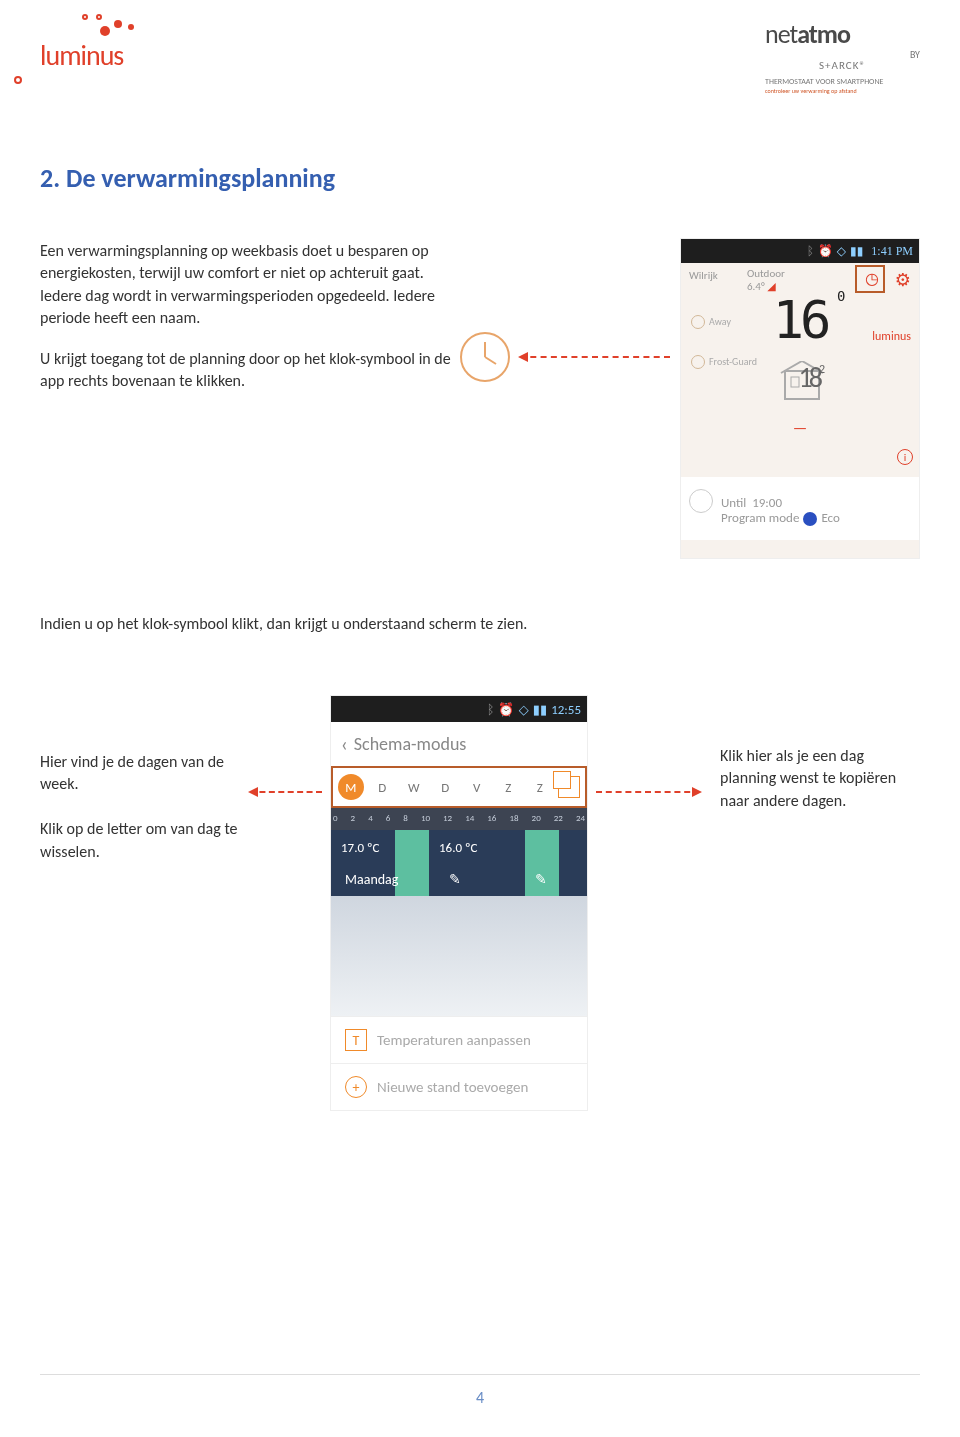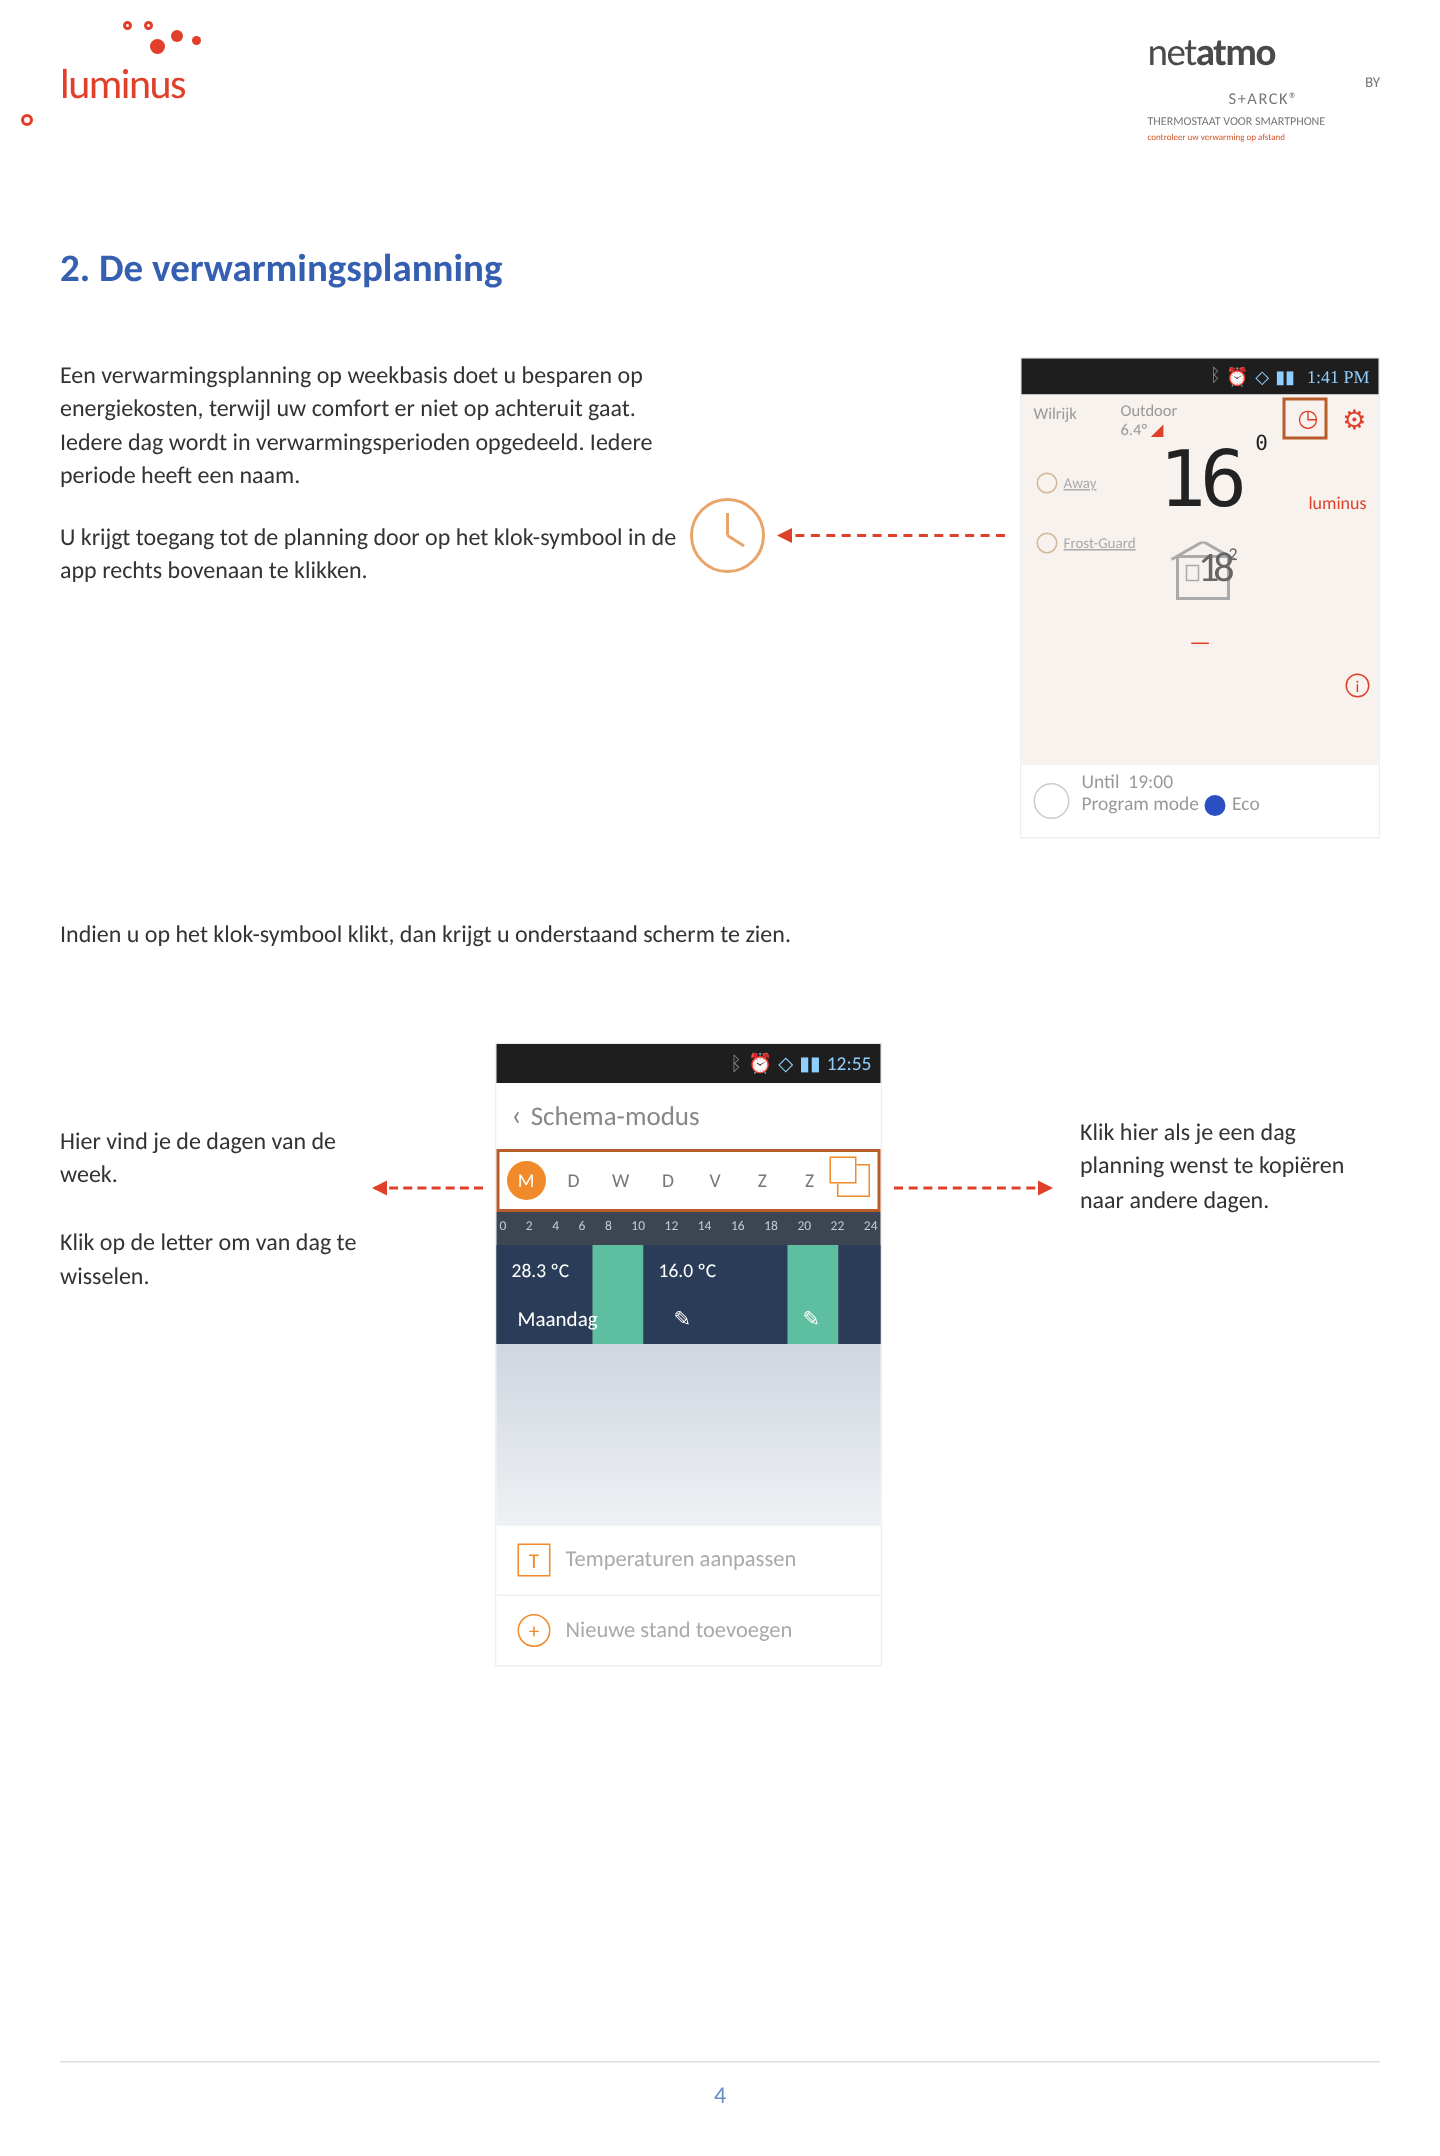--- a/index.html
+++ b/index.html
@@ -49,26 +49,26 @@
   .statusbar .time { font-size:12px; margin-left:4px;font-family:Liberation Serif, serif; }
   .p1-body { background:#f7f2ed; padding:6px 8px 10px 8px; position:relative; height:295px; }
   .p1-top { display:flex; justify-content:space-between; font-size:11px; color:#999; }
   .clock-hl { position:absolute; top:2px; right:34px; width:30px; height:28px; border:2px solid #b85c2a; }
   .gear-ic { position:absolute; top:6px; right:8px; color:#e0402a; font-size:18px; }
   .clock-ic-small { position:absolute; top:6px; right:40px; color:#e0402a; font-size:16px; }
   .p1-temp { text-align:center; margin-top:8px; }
   .big16 { font-family: monospace; font-size:52px; font-weight:400; color:#222; letter-spacing:-4px; display:inline-block; position:relative; }
   .big16 .sup0 { font-size:14px; position:absolute; top:-2px; right:-14px; }
   .modes { position:absolute; left:10px; top:48px; font-size:10px; color:#aaa; line-height:22px; }
-  .modes .row { display:flex; align-items:center; gap:4px;text-decoration:underline; }
+  .modes .row { display:flex; align-items:center; gap:4px; }
   .modes .ic { width:14px; height:14px; border:1px solid #d2b898; border-radius:50%; display:inline-block; }
   .lum-mini { position:absolute; right:8px; top:66px; color:#e0402a; font-size:12px; }
   .house { text-align:center; margin-top:10px; color:#888; font-size:34px; letter-spacing:-4px; }
   .info-i { position:absolute; right:6px; top:186px; width:16px;height:16px;border:1px solid #e0402a;border-radius:50%; color:#e0402a; font-size:11px; text-align:center; line-height:15px; }
-  .p1-bottom { position:absolute; left:0; right:0; bottom:0; background:#fff; padding:4px 12px 14px 40px; color:#999; font-size:13px; }
+  .p1-bottom { position:absolute; left:0; right:0; bottom:18px; background:#fff; padding:18px 12px 14px 40px; color:#999; font-size:13px; }
   .p1-bottom .clk { position:absolute; left:8px; top:12px; width:24px; height:24px; border:1px solid #ccc; border-radius:50%; }
   .eco-dot { width:14px; height:14px; background:#2a4fc0; border-radius:50%; display:inline-block; vertical-align:middle; margin:0 4px; }
 
   
   .dash-r { position:absolute; border-top:2px dashed #e0402a; }
   .arrowhead-l::before, .arrowhead-r::after {
     content:""; position:absolute; width:0;height:0; border-top:5px solid transparent; border-bottom:5px solid transparent;
   }
   .arrowhead-l::before { left:-2px; top:-6px; border-right:10px solid #e0402a; }
   .arrowhead-r::after  { right:-2px; top:-6px; border-left:10px solid #e0402a; }
@@ -261,21 +261,21 @@
         <span>20</span>
         <span>22</span>
         <span>24</span>
     </div>
     <div class="sched">
       <div class="band1"></div>
         <div class="band2"></div>
         <div class="band3"></div>
         <div class="band4"></div>
         <div class="band5"></div>
-      <span class="lbl" style="left:10px;">28.3 ºC</span>
+      <span class="lbl" style="left:10px;">17.0 ºC</span>
       <span class="lbl" style="left:108px;">16.0 ºC</span>
       <span class="ic" style="left:14px;">Maandag</span>
       <span class="ic" style="left:118px;">✎</span>
       <span class="ic" style="left:204px;">✎</span>
     </div>
     <div class="spacer-grad"></div>
     <div class="opt">
       <span class="icn">T</span>
       <span>Temperaturen aanpassen</span>
     </div>

